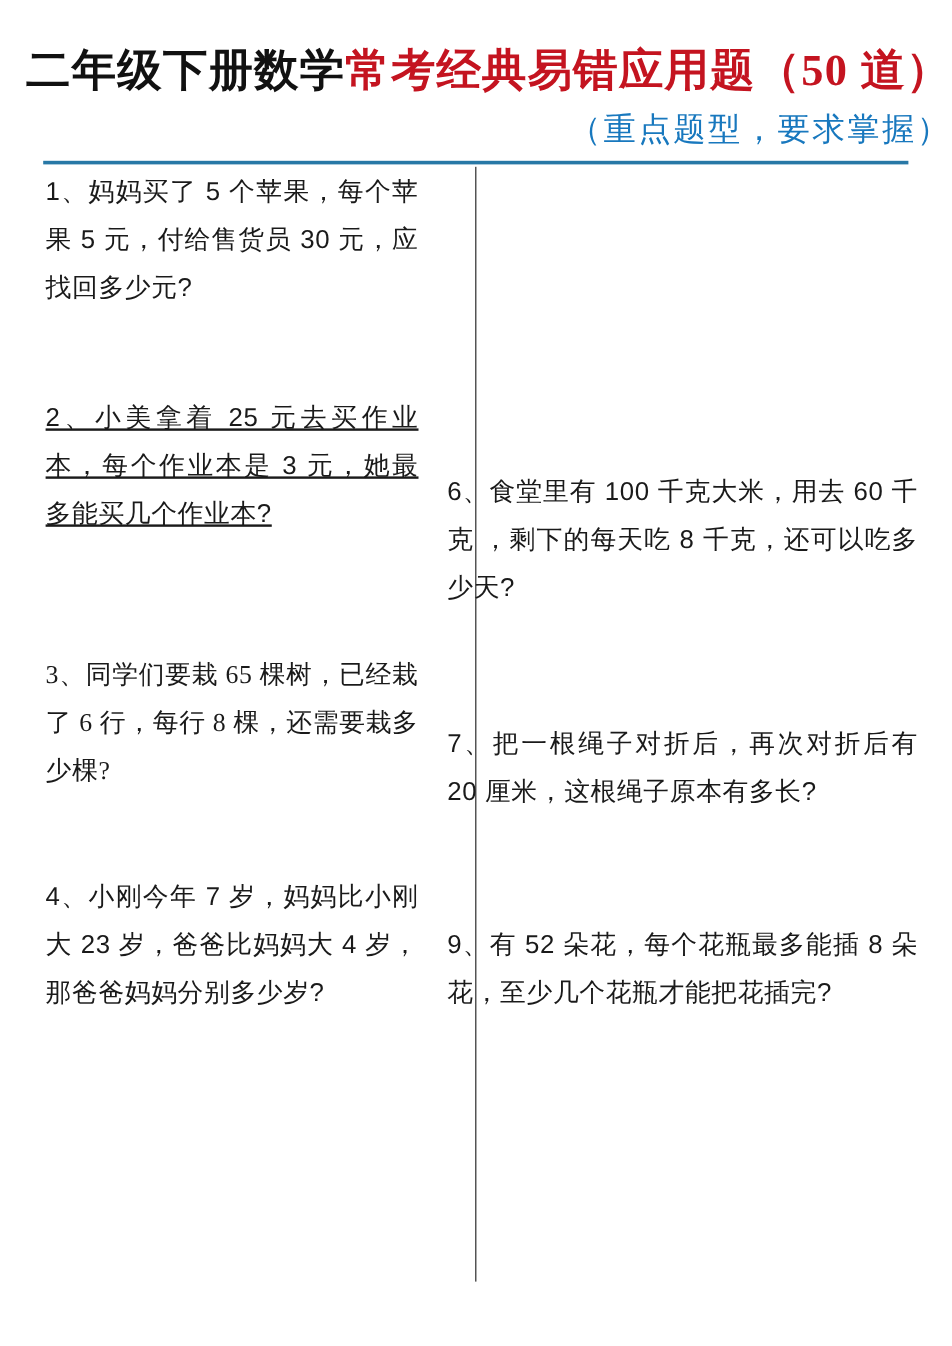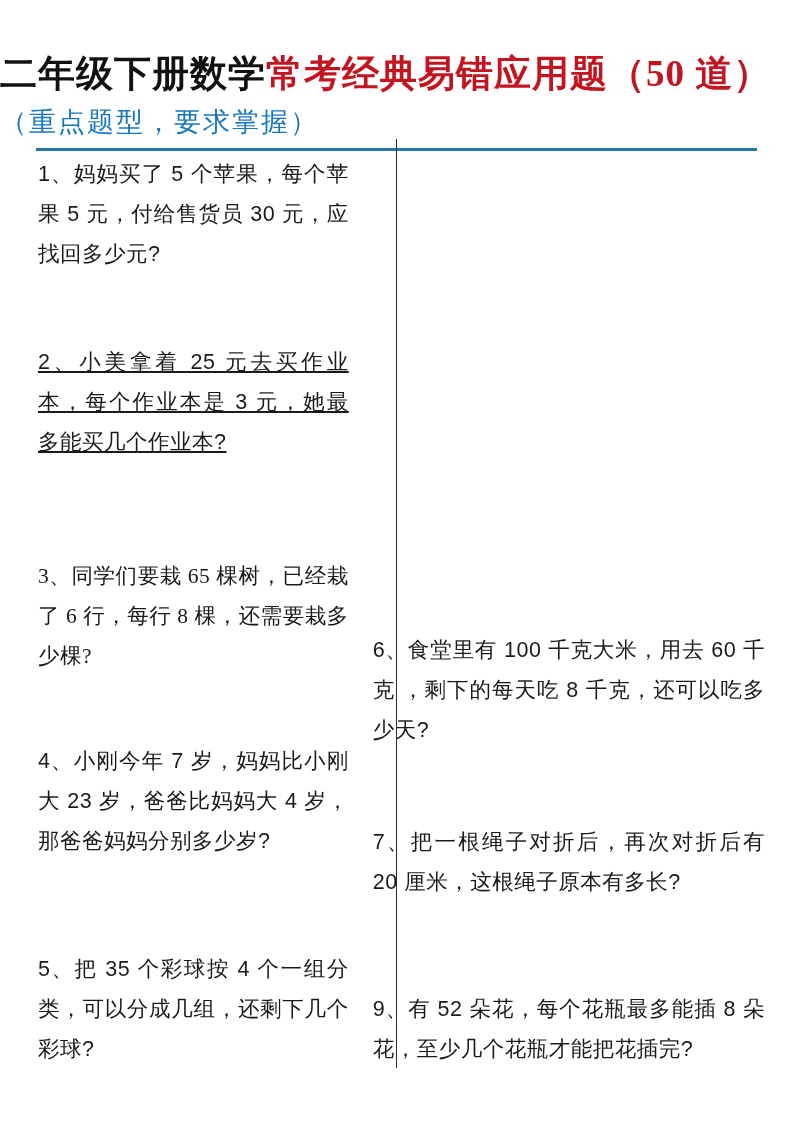--- a/index.html
+++ b/index.html
@@ -9,22 +9,22 @@
   }
   .page {
     position: relative;
     width: 793px;
     height: 1122px;
     background: #ffffff;
     overflow: hidden;
     font-family: "Liberation Sans", sans-serif;
   }
   .header {
-    padding-top: 52px;
-    text-align: left;
+    padding-top: 38px;
+    text-align: right;
   }
   .title {
     font-family: "Liberation Serif", serif;
     font-weight: 900;
     font-size: 37px;
     letter-spacing: 1px;
     line-height: 1.2;
     color: #111111;
     white-space: nowrap;
   }
@@ -75,21 +75,21 @@
   .problem {
     margin: 0;
   }
   
   .col-left  .problem:nth-of-type(1) { margin-top: 3px;  }
   .col-left  .problem:nth-of-type(2) { margin-top: 68px; text-decoration: underline; }
   .col-left  .problem:nth-of-type(3) { margin-top: 94px; font-family: Liberation Serif, serif; }
   .col-left  .problem:nth-of-type(4) { margin-top: 65px; }
   .col-left  .problem:nth-of-type(5) { margin-top: 88px; }
   .col-right .problem:nth-of-type(1) { margin-top: 1px;  }
-  .col-right .problem:nth-of-type(2) { margin-top: 72px; }
+  .col-right .problem:nth-of-type(2) { margin-top: 90px; }
   .col-right .problem:nth-of-type(3) { margin-top: 87px; }
   .col-right .problem:nth-of-type(4) { margin-top: 32px; font-family: Liberation Mono, monospace; }
   .col-right .problem:nth-of-type(5) { margin-top: 85px; }
 </style>
 </head>
 <body>
 
 <div class="page">
 
   <div class="header">
@@ -101,21 +101,20 @@
 
   <div class="divider"></div>
 
   <div class="content">
 
     <div class="col col-left">
       <p class="problem">1、妈妈买了 5 个苹果，每个苹果 5 元，付给售货员 30 元，应找回多少元?</p>
       <p class="problem">2、小美拿着 25 元去买作业本，每个作业本是 3 元，她最多能买几个作业本?</p>
       <p class="problem">3、同学们要栽 65 棵树，已经栽了 6 行，每行 8 棵，还需要栽多少棵?</p>
       <p class="problem">4、小刚今年 7 岁，妈妈比小刚大 23 岁，爸爸比妈妈大 4 岁，那爸爸妈妈分别多少岁?</p>
-      <p class="problem">5、把 35 个彩球按 4 个一组分类，可以分成几组，还剩下几个彩球?</p>
     </div>
 
     <div class="col col-right">
       <p class="problem">6、食堂里有 100 千克大米，用去 60 千克 ，剩下的每天吃 8 千克，还可以吃多少天?</p>
       <p class="problem">7、把一根绳子对折后，再次对折后有 20 厘米，这根绳子原本有多长?</p>
       <p class="problem">9、有 52 朵花，每个花瓶最多能插 8 朵花，至少几个花瓶才能把花插完?</p>
     </div>
 
   </div>
 

